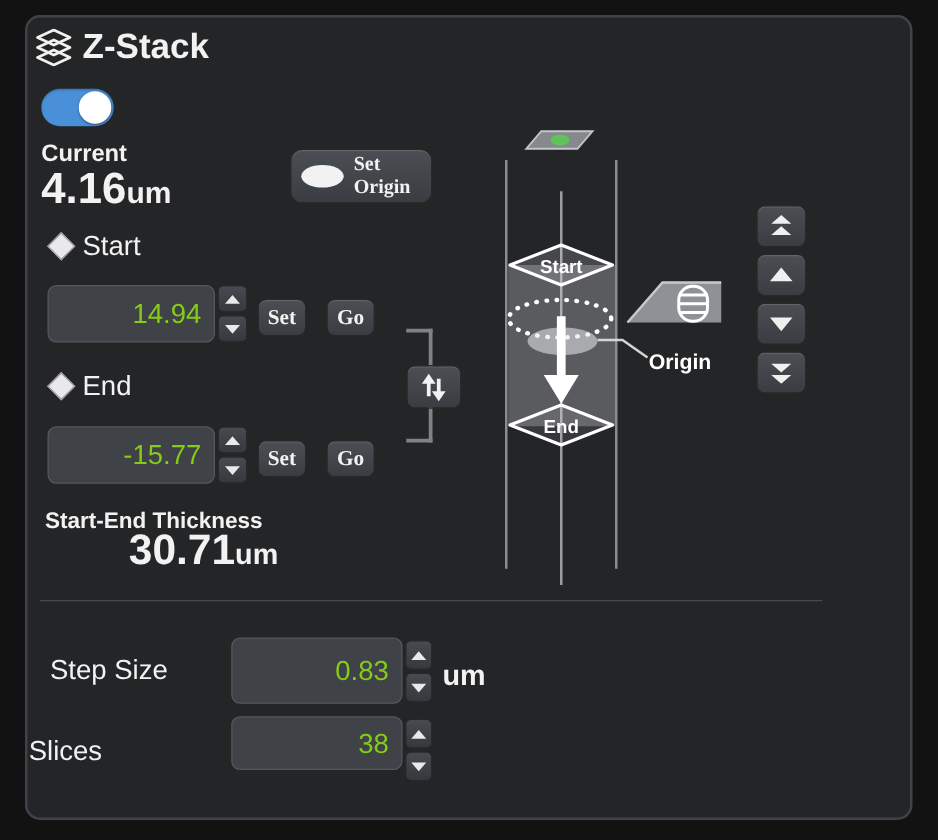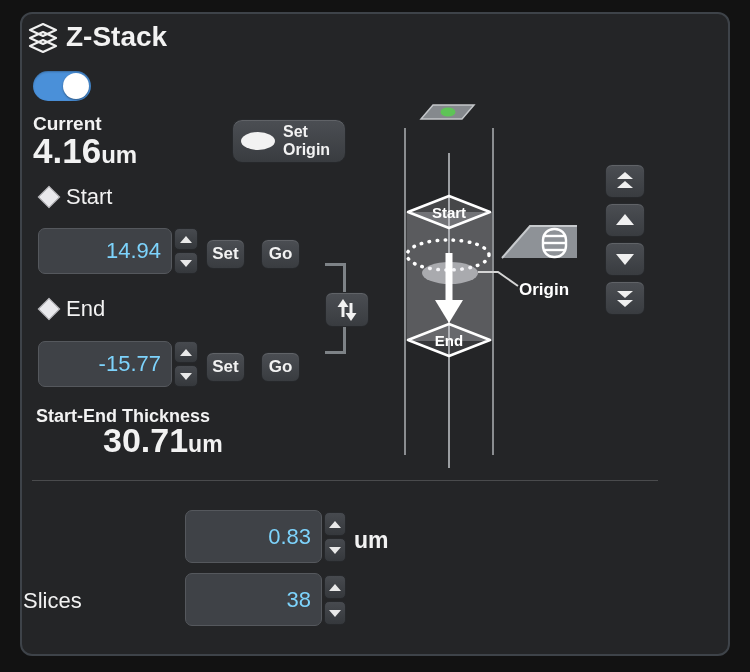--- a/index.html
+++ b/index.html
@@ -17,26 +17,26 @@
   }
   .abs{position:absolute;}
   
   .btn{
     position:absolute;box-sizing:border-box;
     background:linear-gradient(180deg,#4b4e53 0%,#393c40 100%);
     border:1px solid #26282b;border-radius:7px;
     box-shadow:inset 0 1px 0 rgba(255,255,255,0.12);
     color:#f2f2f2;font-weight:bold;
     display:flex;align-items:center;justify-content:center;
-    cursor:pointer;font-family:Liberation Sans, sans-serif;
+    cursor:pointer;font-family:Liberation Serif, serif;
   }
   .input-box{
     position:absolute;box-sizing:border-box;
     background:#3f4247;border:1px solid #55585d;border-radius:7px;
-    color:#7dd3fc;text-align:right;font-family:inherit;
+    color:#84cc16;text-align:right;font-family:inherit;
     padding:0 10px 0 6px;outline:none;
   }
   .spin{
     position:absolute;box-sizing:border-box;
     background:linear-gradient(180deg,#474a4f 0%,#35383c 100%);
     border:1px solid #26282b;border-radius:5px;
     display:flex;align-items:center;justify-content:center;cursor:pointer;
   }
   .tri-up{width:0;height:0;border-left:6px solid transparent;border-right:6px solid transparent;border-bottom:7px solid #e9e9e9;}
   .tri-down{width:0;height:0;border-left:6px solid transparent;border-right:6px solid transparent;border-top:7px solid #e9e9e9;}
@@ -196,30 +196,31 @@
       <polygon points="1,3 19,3 10,14"></polygon>
     </svg>
   </div>
   <div class="btn" style="left:605px;top:281px;width:40px;height:34px;">
     <svg width="20" height="18" viewBox="0 0 20 18" fill="#f0f0f0">
       <polygon points="2,2 18,2 10,9"></polygon>
         <polygon points="2,11 18,11 10,18"></polygon>
     </svg>
   </div>
 
+  <div class="lbl" style="left:40px;top:523px;font-size:22px;">Step Size</div>
   <input class="input-box" readonly="" style="left: 185px; top: 510px; width: 137px; height: 53px; font-size: 22px;" value="0.83">
   <div class="spin" style="left:324px;top:512px;width:22px;height:24px;">
       <div class="tri-up"></div>
     </div>
   <div class="spin" style="left:324px;top:538px;width:22px;height:24px;">
       <div class="tri-down"></div>
     </div>
   <div class="lbl" style="left:354px;top:527px;font-size:23px;font-weight:bold;">um</div>
 
   <div class="lbl" style="left:23px;top:588px;font-size:22px;">Slices</div>
-  <input class="input-box" readonly="" style="left: 185px; top: 573px; width: 137px; height: 53px; font-size: 22px;" value="38">
+  <input class="input-box" readonly="" style="left: 185px; top: 573px; width: 137px; height: 43px; font-size: 22px;" value="38">
   <div class="spin" style="left:324px;top:575px;width:22px;height:24px;">
       <div class="tri-up"></div>
     </div>
   <div class="spin" style="left:324px;top:601px;width:22px;height:24px;">
       <div class="tri-down"></div>
     </div>
 </div>
 
 </body></html>

